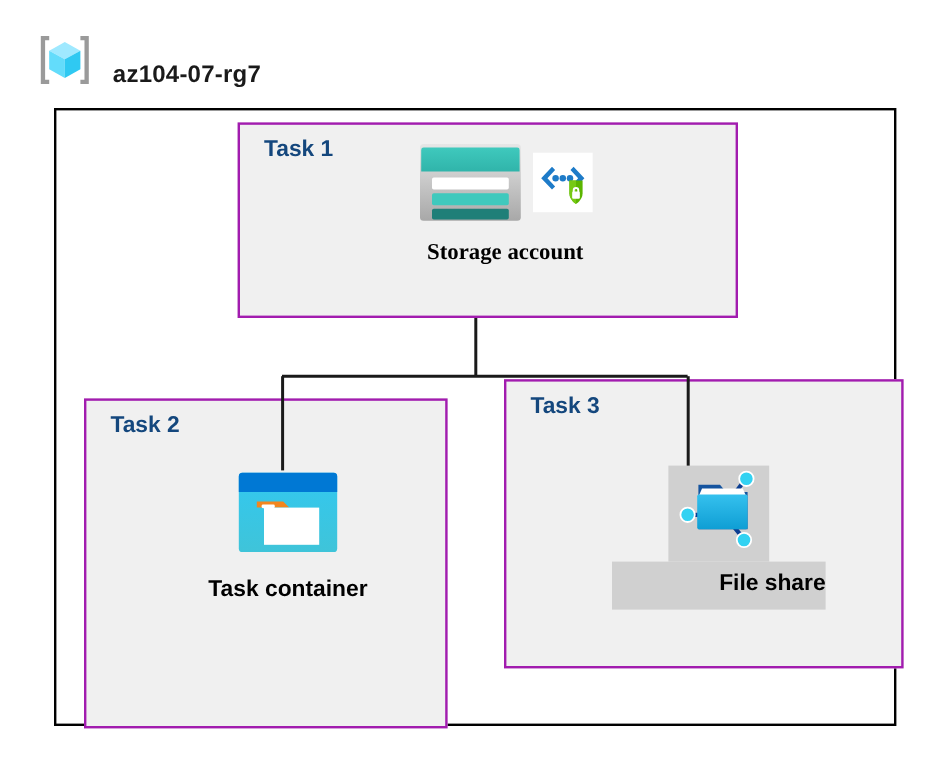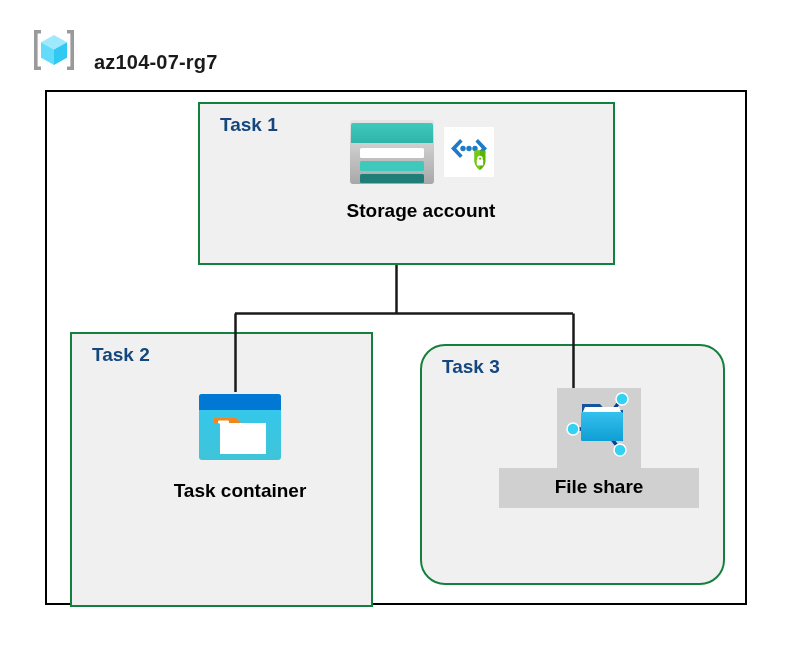--- a/index.html
+++ b/index.html
@@ -46,26 +46,26 @@
     height: 515px;
     border: 2px solid #000000;
     background: #ffffff;
     box-sizing: border-box;
   }
 
   
   .task-box {
     position: absolute;
     background: #f0f0f0;
-    border: 2px solid #15803d;
+    border: 2px solid #a21caf;
     box-sizing: border-box;
   }
   #task-1-box { left: 198px; top: 102px; width: 417px; height: 163px; }
   #task-2-box { left: 70px;  top: 332px; width: 303px; height: 275px; }
-  #task-3-box { left: 420px; top: 344px; width: 305px; height: 241px; border-radius: 25px; }
+  #task-3-box { left: 420px; top: 316px; width: 333px; height: 241px; }
 
   .task-label {
     position: absolute;
     left: 20px;
     top: 10px;
     font-size: 19px;
     font-weight: bold;
     color: #14477d;
     white-space: nowrap;
   }
@@ -84,39 +84,40 @@
     white-space: nowrap;
     text-align: center;
   }
   #storage-account-node { left: 348px; top: 118px; width: 146px; }
   #storage-account-icons {
     display: flex;
     align-items: center;
     gap: 8px;
     height: 72px;
   }
-  #storage-account-caption { margin-top: 10px; }
+  #storage-account-caption { margin-top: 10px; font-family: Liberation Serif, serif; }
 
   #blob-container-node { left: 155px; top: 392px; width: 170px; }
   #blob-container-caption { margin-top: 14px; }
 
   #file-share-node { left: 510px; top: 388px; width: 178px; }
   #file-share-icon-bg {
     background: #d0d0d0;
     width: 84px;
     height: 80px;
     display: flex;
     align-items: center;
     justify-content: center;
   }
   #file-share-caption {
     background: #d0d0d0;
-    width: 200px;
+    width: 178px;
     padding: 8px 0 10px 0;
     box-sizing: border-box;
+    text-align: right;
   }
 
   
   #connectors {
     position: absolute;
     left: 0;
     top: 0;
     width: 788px;
     height: 647px;
     pointer-events: none;

